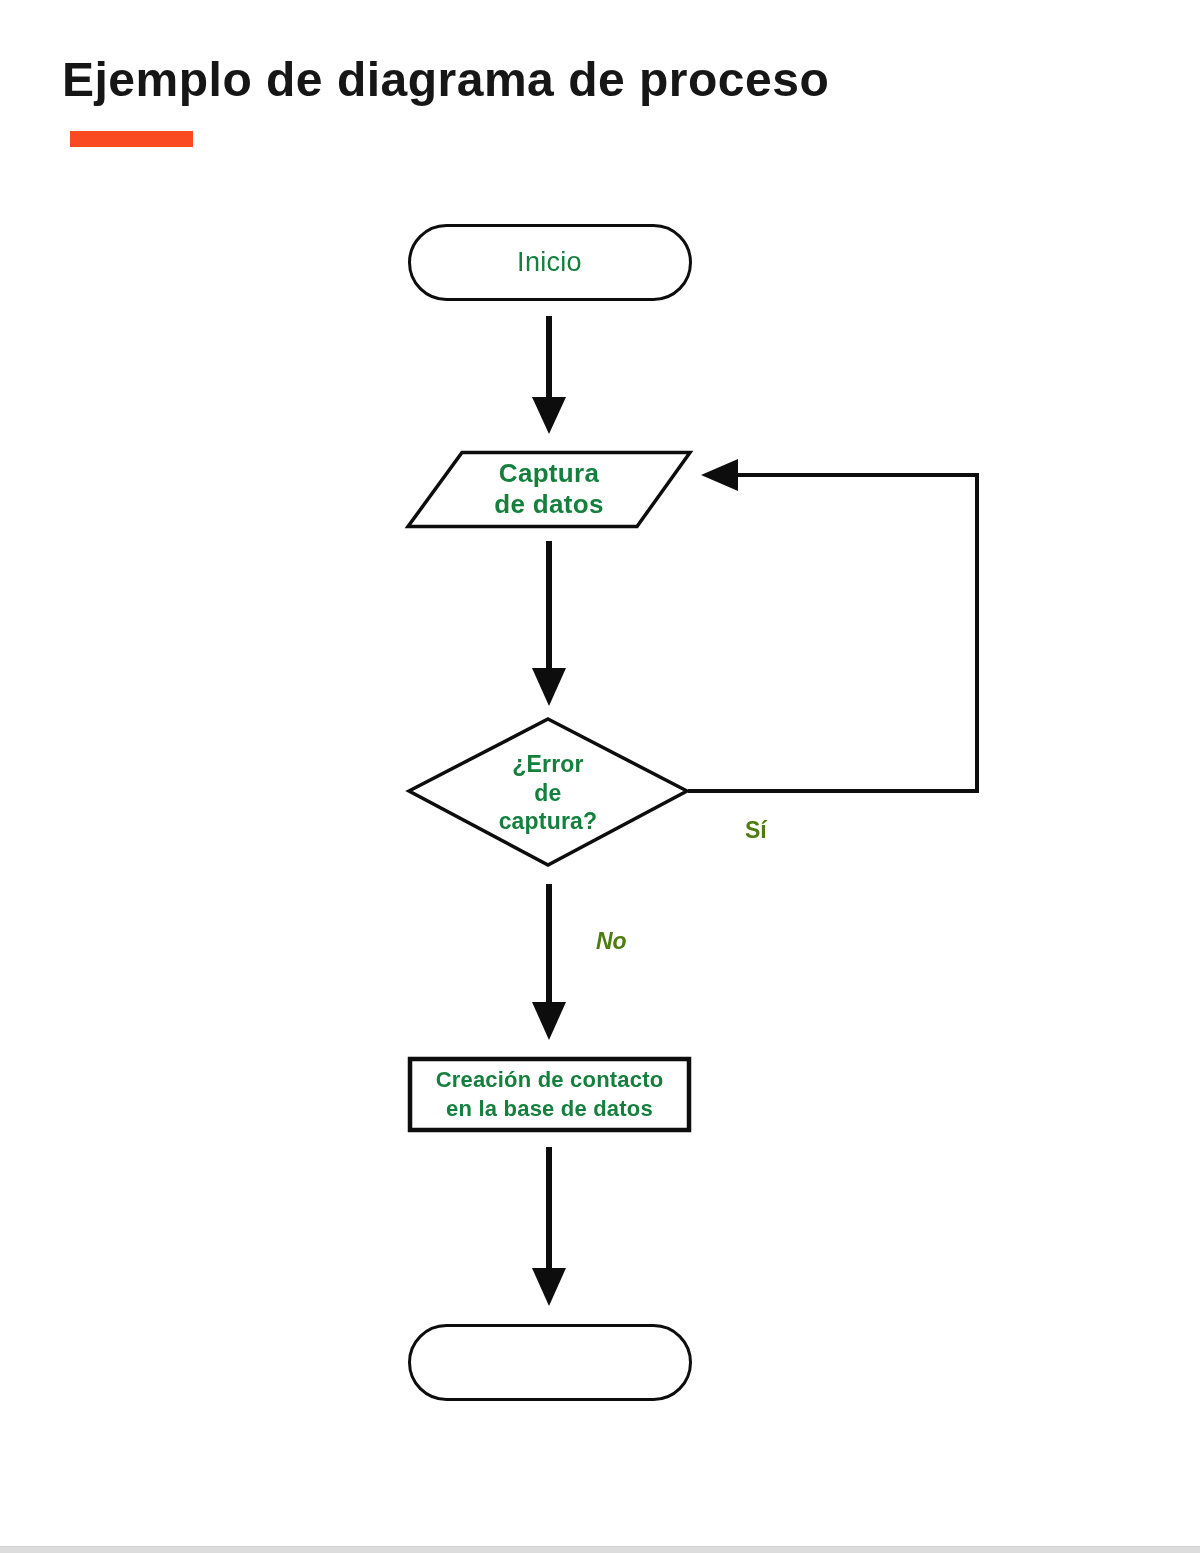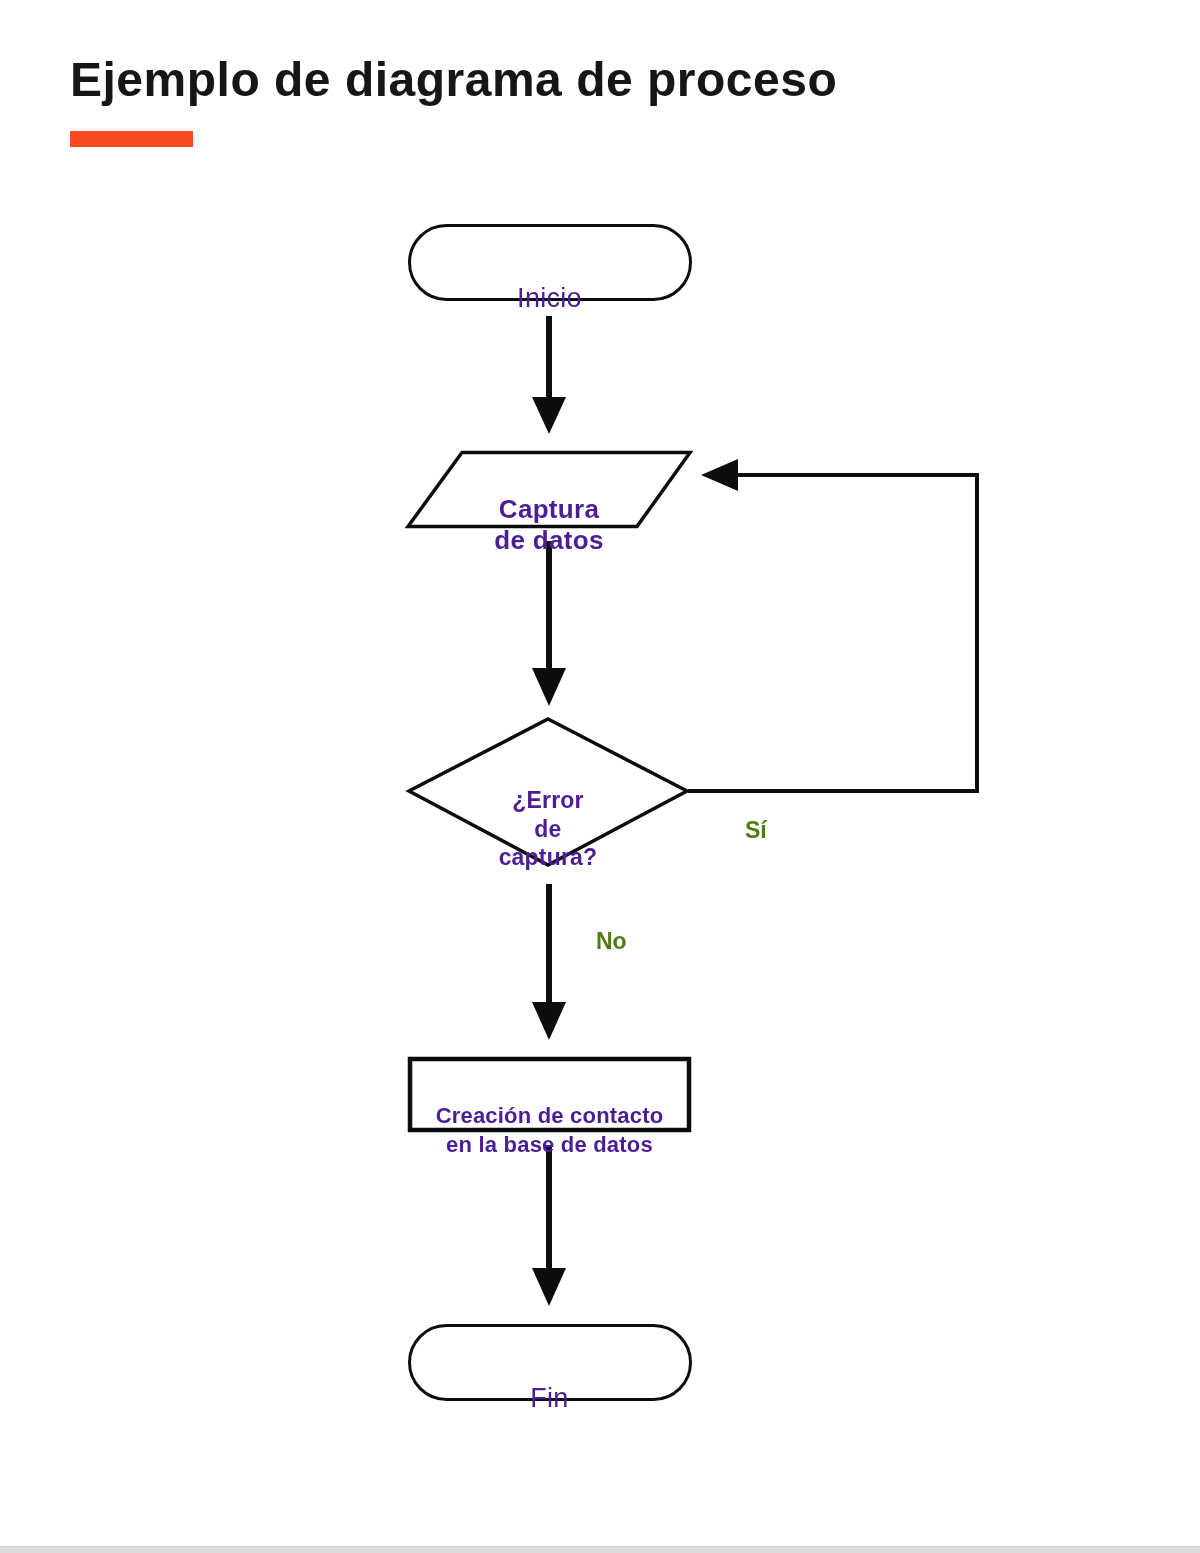--- a/index.html
+++ b/index.html
@@ -7,21 +7,21 @@
     position: relative;
     width: 1200px;
     height: 1553px;
     background: #ffffff;
     overflow: hidden;
     font-family: "Liberation Sans", sans-serif;
     color: #1a1a1a;
   }
   .page-title {
     position: absolute;
-    left: 70px;
+    left: 62px;
     top: 52px;
     font-size: 48px;
     font-weight: 600;
     letter-spacing: 0.5px;
     color: #161616;
     white-space: nowrap;
     text-align: center;
   }
   .accent-bar {
     position: absolute;
@@ -37,22 +37,21 @@
     width: 1200px;
     height: 1553px;
   }
   .node-label {
     position: absolute;
     display: flex;
     align-items: center;
     justify-content: center;
     text-align: center;
     white-space: pre-line;
-    color: #4c1d95;
-    margin-top: 36px;
+    color: #15803d;
   }
   .lbl-terminator { font-size: 27px; font-weight: 500; letter-spacing: 0.3px; }
   .lbl-io        { font-size: 26px; font-weight: 600; line-height: 1.18; letter-spacing: 0.3px; }
   .lbl-decision  { font-size: 23px; font-weight: 600; line-height: 1.25; letter-spacing: 0.2px; }
   .lbl-process   { font-size: 22px; font-weight: 700; line-height: 1.28; letter-spacing: 0.2px; }
   .edge-label {
     position: absolute;
     font-size: 23px;
     font-weight: 700;
     color: #4d7c0f;
@@ -119,20 +118,19 @@
   <div class="node-label lbl-io" style="left:408px; top:452px; width:282px; height:74px;">Captura
 de datos</div>
 
   <div class="node-label lbl-decision" style="left:448px; top:743px; width:200px; height:100px;">¿Error
 de
 captura?</div>
 
   <div class="node-label lbl-process" style="left:410px; top:1059px; width:279px; height:71px;">Creación de contacto
 en la base de datos</div>
 
-  <div class="node-label lbl-terminator" style="left:409px; top:1325px; width:281px; height:74px;">Fin</div>
 
   <div class="edge-label" style="left:745px; top:817px;">Sí</div>
 
-  <div class="edge-label" style="left:596px; top:928px;">No</div>
+  <div class="edge-label" style="left:596px; top:928px;font-style:italic;">No</div>
 
   <div class="page-edge"></div>
 </div>
 
 </body></html>

